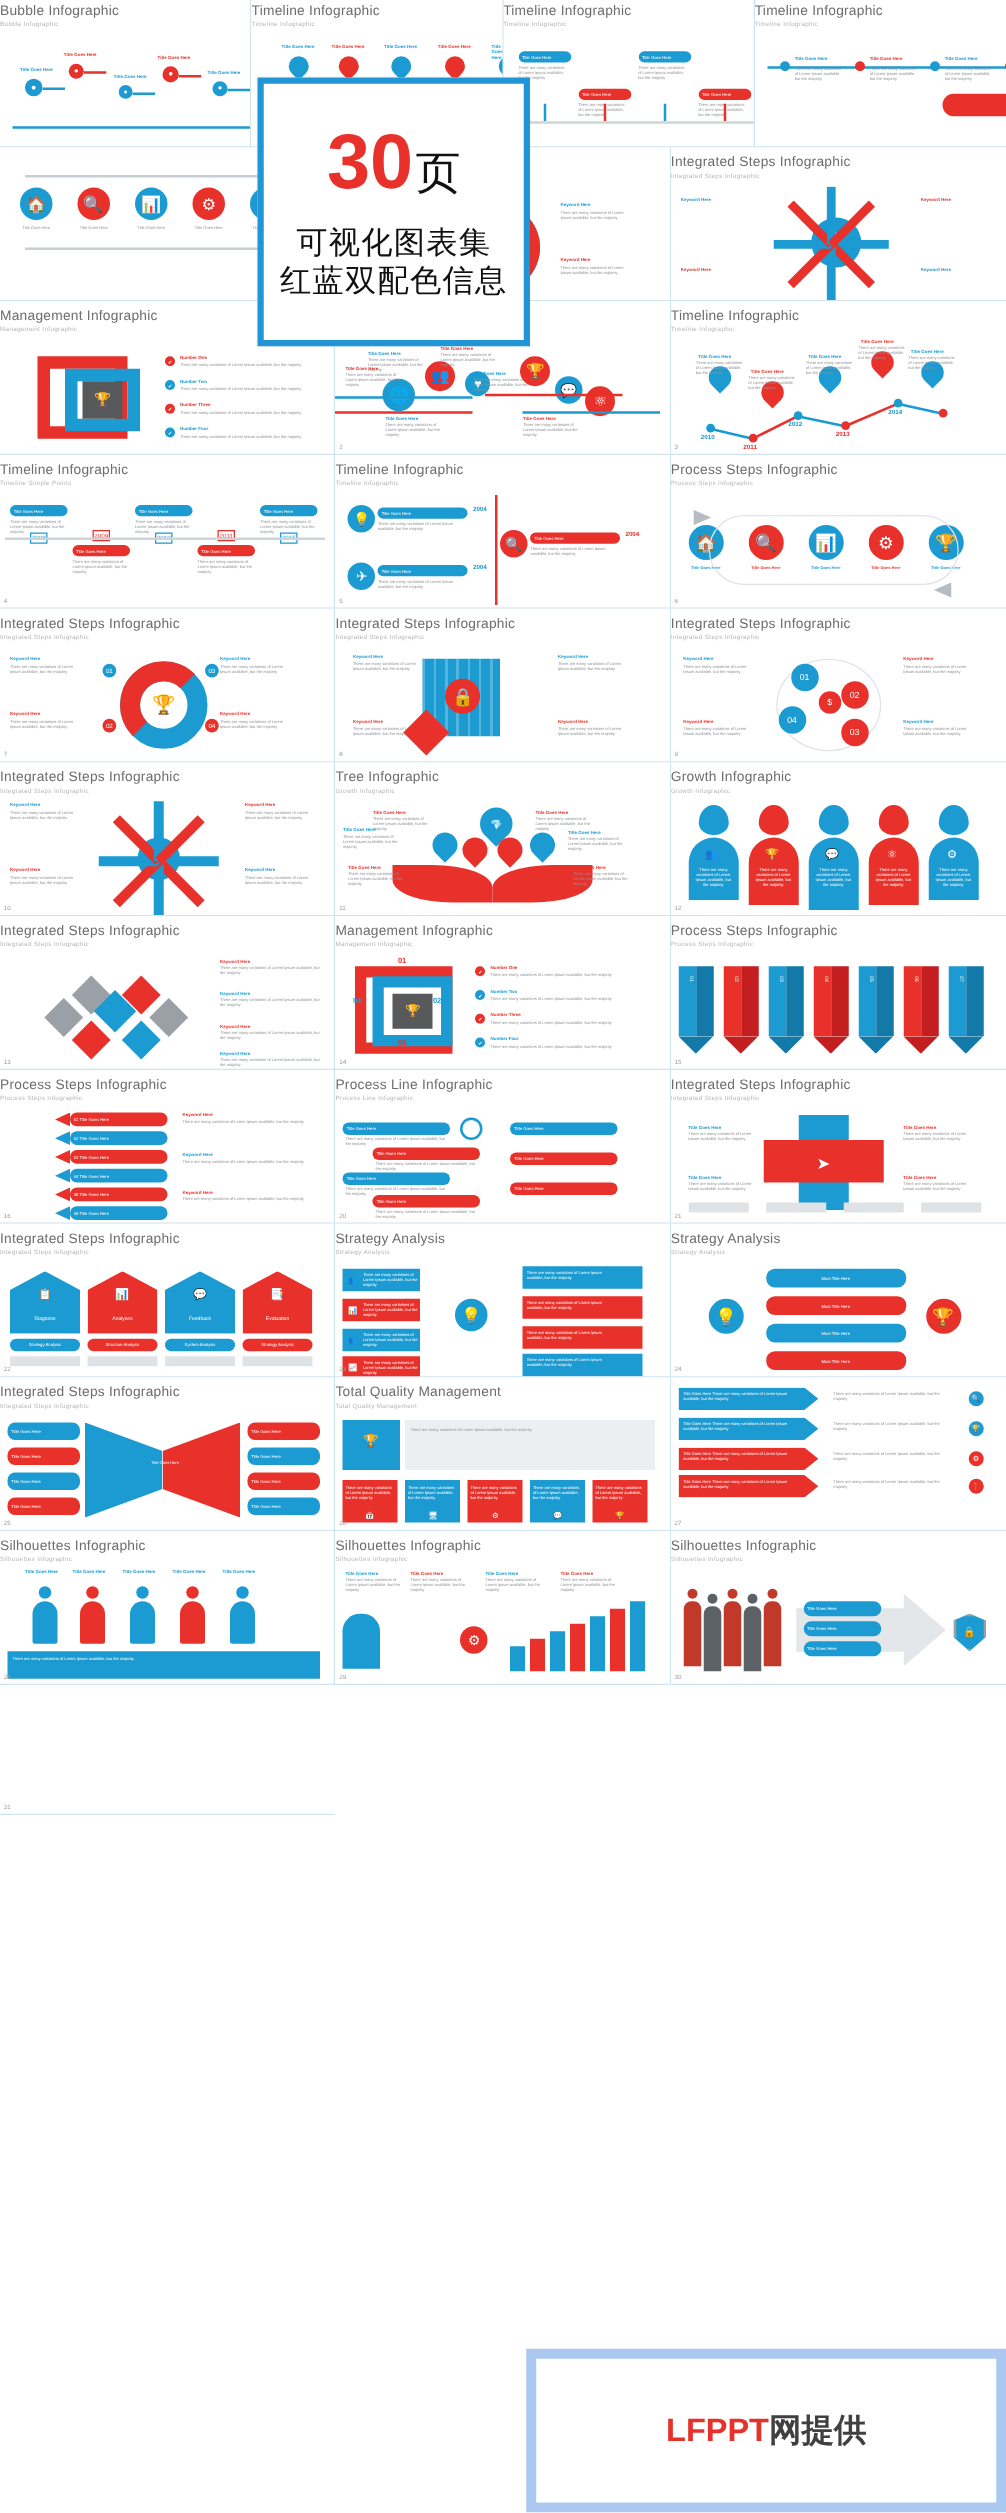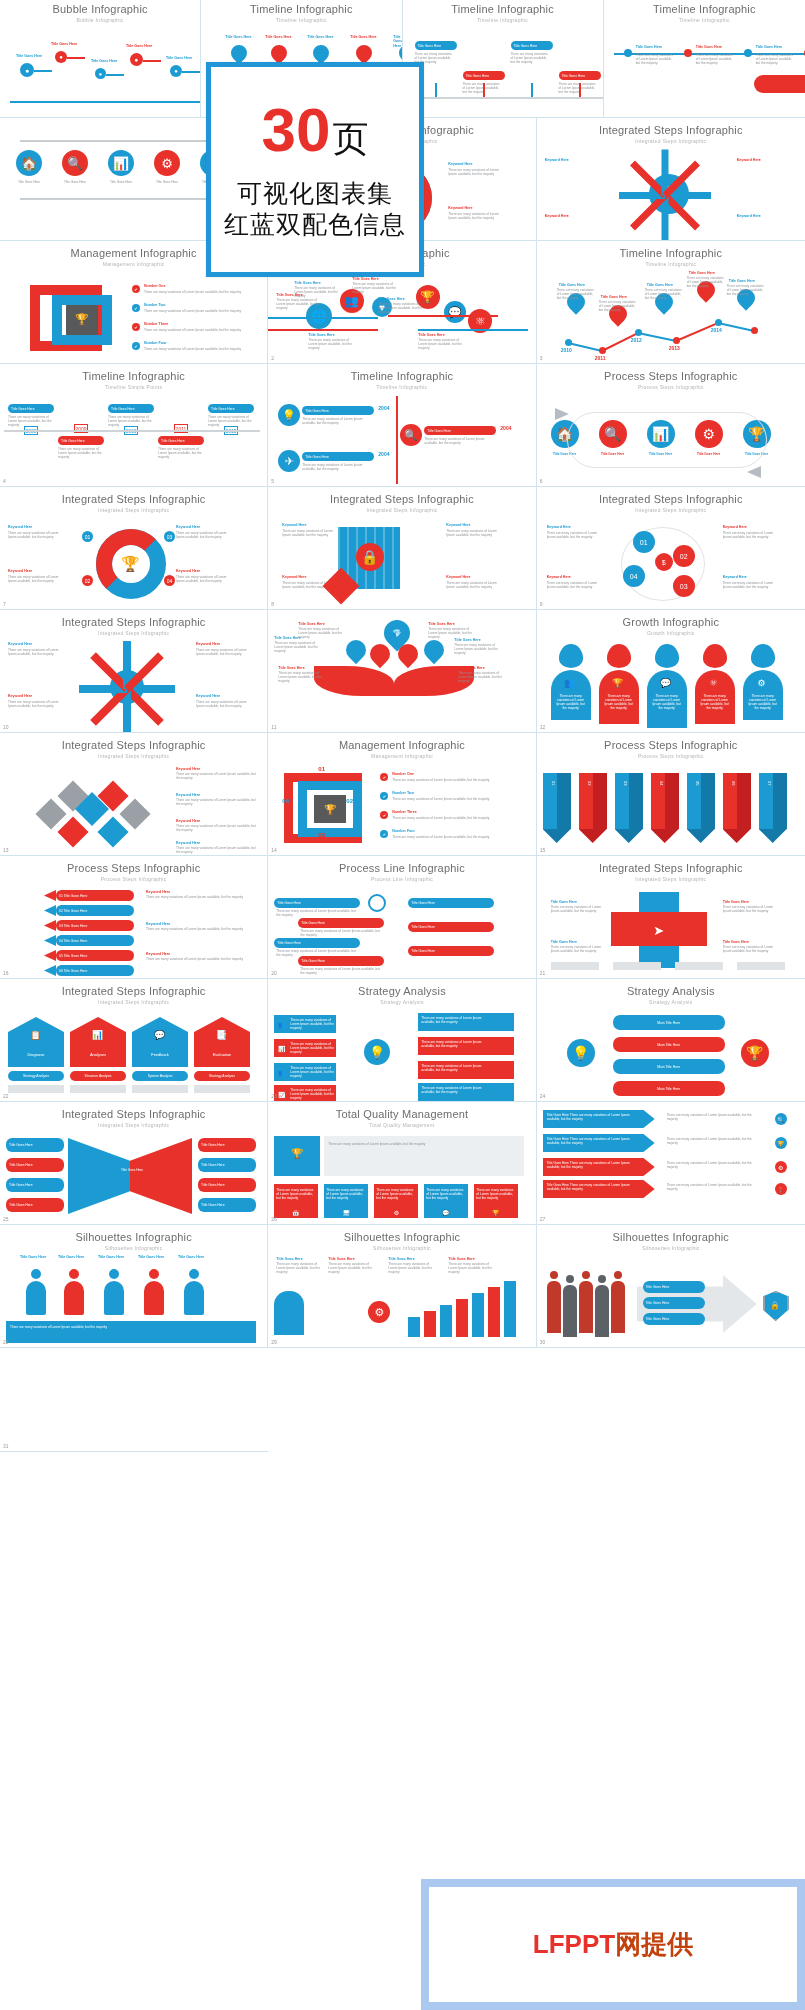--- a/index.html
+++ b/index.html
@@ -26,21 +26,21 @@
   .cell {
     position:relative;
     width:268.33px;
     border-right:1px solid #cfe4ef;
     border-bottom:1px solid #cfe4ef;
     overflow:hidden;
     background:#fff;
     padding:0;
   }
   .cell:last-child{ border-right:none; }
-  .cap { text-align:center; padding-top:6px; }
+  .cap { padding-top:6px; }
   .cap .t { font-size:11px; color:#6d6d6d; letter-spacing:.2px; line-height:13px;}
   .cap .s { font-size:5px; color:#b4b4b4; letter-spacing:.3px; margin-top:1px;}
   .pnum{ position:absolute; left:3px; bottom:2px; font-size:5px; color:#9a9a9a;}
   .stage{ position:relative; height:96px; width:100%; }
 
   
   .strip .cell{ height:118px; }
   .strip .cap{ padding-top:3px;}
   .strip .stage{ height:100px; }
 
@@ -76,21 +76,21 @@
   #titlecard .l2{ margin-top:8px; }
 
   
   #wm{
     position:absolute; left:421px; top:1879px; width:384px; height:131px;
     background:#aac8f0; padding:8px; z-index:60;
   }
   #wm .inner{ background:#fff; width:100%; height:100%;
       display:flex; flex-direction:column; align-items:center; justify-content:center; }
   #wm .r1{ font-size:26px; font-weight:bold; letter-spacing:0px; }
-  #wm .r1 .red{ color:#e8312a; } #wm .r1 .blk{ color:#c2410c;margin-top:24px; }
+  #wm .r1 .red{ color:#e8312a; } #wm .r1 .blk{ color:#404040;margin-top:24px; }
   #wm .r2{ font-size:27px; font-weight:bold; margin-top:4px; }
   #wm .r2 .red{ color:#e8312a; } #wm .r2 .blk{ color:#111; }
 </style>
 </head>
 <body>
 
 <div id="sheet">
     <div class="row strip">
       <div class="cell" style="width:201.25px;">
         <div class="cap">
@@ -504,20 +504,24 @@
           <div class="ttl rl" style="left:8px;top:58px;">Keyword Here</div>
           <div class="txt" style="left:8px;top:64px;width:56px;">There are many variations of Lorem Ipsum available, but the majority</div>
           <div class="ttl rl" style="left:196px;top:6px;">Keyword Here</div>
           <div class="txt" style="left:196px;top:12px;width:56px;">There are many variations of Lorem Ipsum available, but the majority</div>
           <div class="ttl bl" style="left:196px;top:58px;">Keyword Here</div>
           <div class="txt" style="left:196px;top:64px;width:56px;">There are many variations of Lorem Ipsum available, but the majority</div>
         </div>
         <div class="pnum">10</div>
       </div>
       <div class="cell">
+        <div class="cap">
+          <div class="t">Tree Infographic</div>
+          <div class="s">Growth Infographic</div>
+        </div>
         <div class="stage">
           <div class="pin" style="left:116px;top:10px;width:26px;height:26px;background:#1b9bd1;"></div>
           <div class="ico" style="left:122px;top:16px;width:14px;height:14px;font-size:8px;background:transparent;">💎</div>
           <div class="pin" style="left:78px;top:30px;width:20px;height:20px;background:#1b9bd1;"></div>
           <div class="pin" style="left:102px;top:34px;width:20px;height:20px;background:#e8312a;"></div>
           <div class="pin" style="left:130px;top:34px;width:20px;height:20px;background:#e8312a;"></div>
           <div class="pin" style="left:156px;top:30px;width:20px;height:20px;background:#1b9bd1;"></div>
           <div class="sq" style="left:46px;top:56px;width:80px;height:30px;background:#e8312a;border-radius:0 60% 0 60%;"></div>
           <div class="sq" style="left:126px;top:56px;width:80px;height:30px;background:#e8312a;border-radius:60% 0 60% 0;"></div>
           <div class="ttl rl" style="left:30px;top:12px;">Title Goes Here</div>

